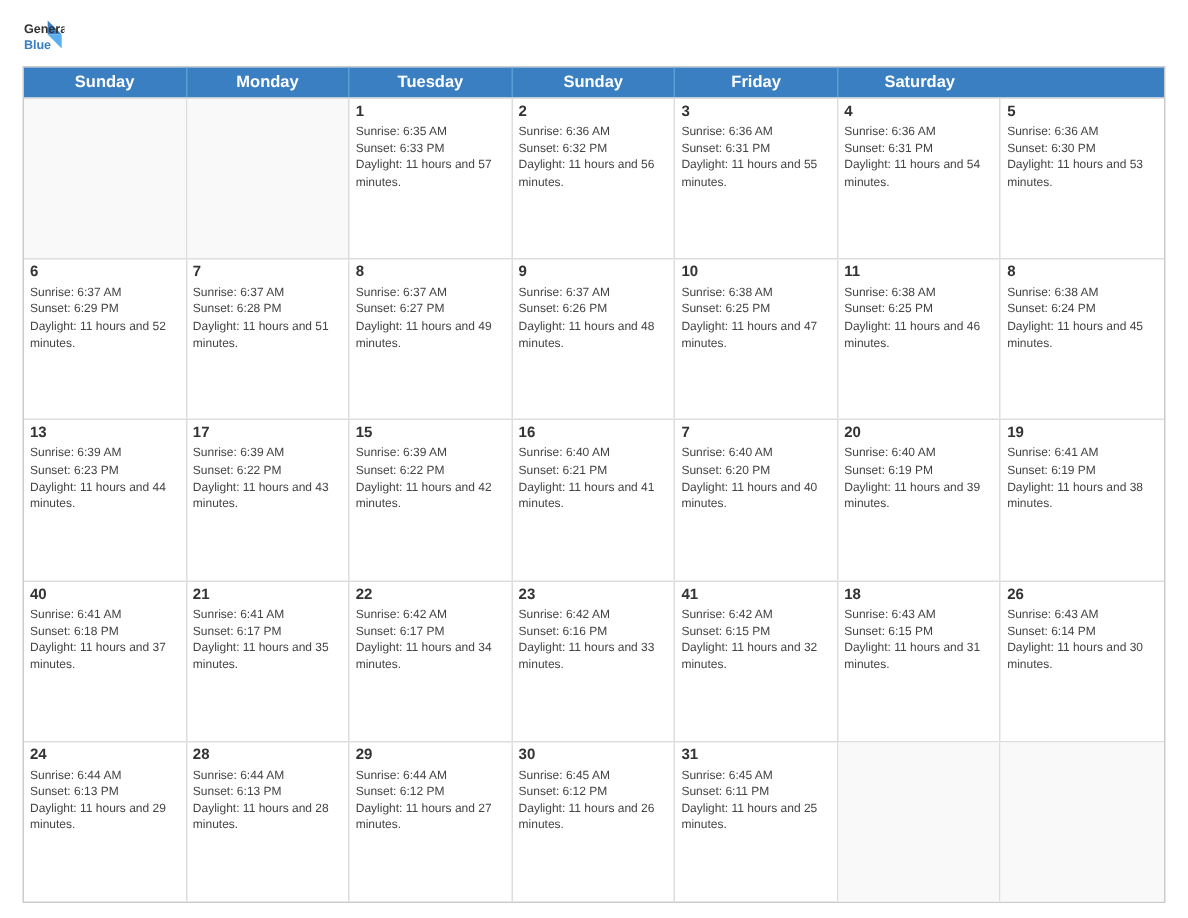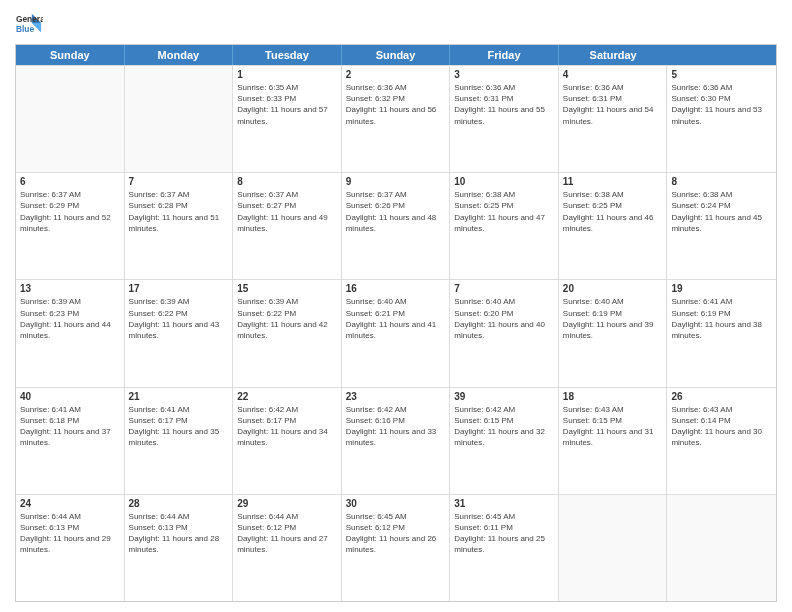--- a/index.html
+++ b/index.html
@@ -230,21 +230,21 @@
           </div>
           <div class="cal-cell">
             <div class="day-num">22</div>
             <div class="day-info">Sunrise: 6:42 AM<br>Sunset: 6:17 PM<br>Daylight: 11 hours and 34 minutes.</div>
           </div>
           <div class="cal-cell">
             <div class="day-num">23</div>
             <div class="day-info">Sunrise: 6:42 AM<br>Sunset: 6:16 PM<br>Daylight: 11 hours and 33 minutes.</div>
           </div>
           <div class="cal-cell">
-            <div class="day-num">39</div>
+            <div class="day-num">41</div>
             <div class="day-info">Sunrise: 6:42 AM<br>Sunset: 6:15 PM<br>Daylight: 11 hours and 32 minutes.</div>
           </div>
           <div class="cal-cell">
             <div class="day-num">18</div>
             <div class="day-info">Sunrise: 6:43 AM<br>Sunset: 6:15 PM<br>Daylight: 11 hours and 31 minutes.</div>
           </div>
           <div class="cal-cell">
             <div class="day-num">26</div>
             <div class="day-info">Sunrise: 6:43 AM<br>Sunset: 6:14 PM<br>Daylight: 11 hours and 30 minutes.</div>
           </div>

